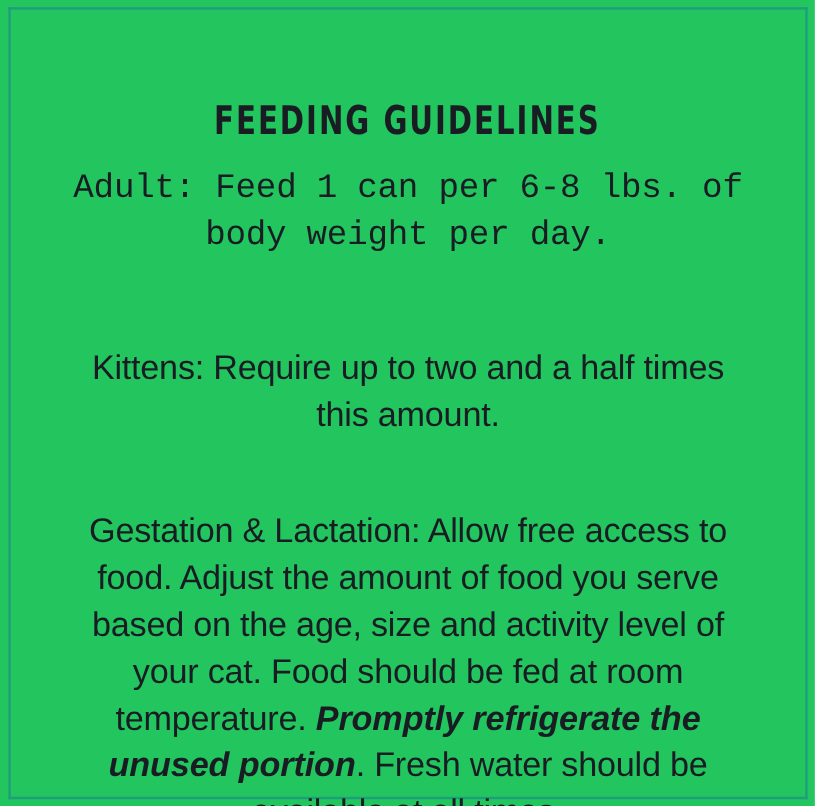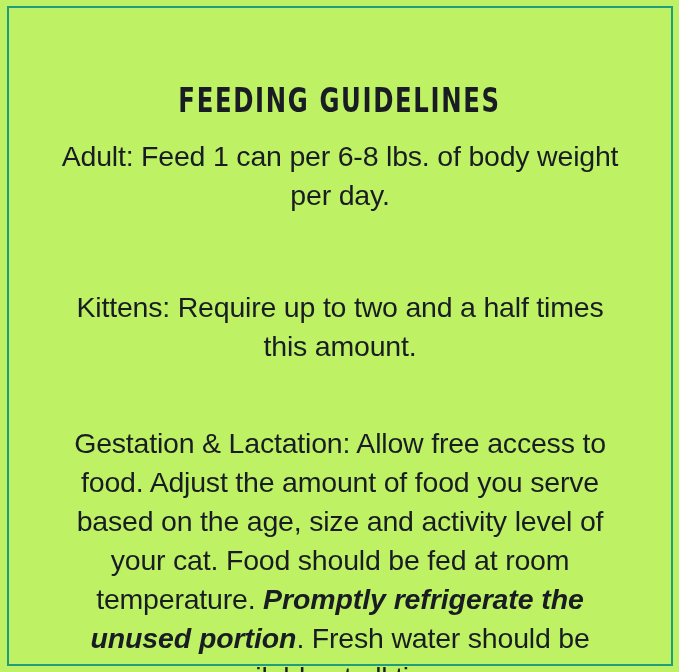--- a/index.html
+++ b/index.html
@@ -13,21 +13,21 @@
     font-family: "Liberation Sans", sans-serif;
     overflow: hidden;
   }
 
   #panel {
     position: absolute;
     left: 0;
     top: 0;
     width: 679px;
     height: 672px;
-    background: #bef264;
+    background: #22c55e;
     box-sizing: border-box;
   }
 
   
   .rule {
     position: absolute;
     background: #1f9e7c;
   }
   .rule-top    { left: 7px;  top: 6px;    width: 666px; height: 2px; }
   .rule-bottom { left: 7px;  top: 664px;  width: 666px; height: 2px; }
@@ -62,21 +62,21 @@
 
   .para {
     text-align: center;
     font-size: 28.5px;
     line-height: 39px;
     font-weight: 400;
     letter-spacing: -0.2px;
     max-width: 560px;
   }
 
-  #para-adult    { margin-top: 20px; }
+  #para-adult    { margin-top: 20px; font-family: Liberation Mono, monospace; }
   #para-kittens  { margin-top: 44px; }
   #para-gest     { margin-top: 30px; max-width: 545px; }
 
   .label { font-weight: 400; }
 
   em.italic-note {
     font-style: italic;
     font-weight: 600;
     letter-spacing: -0.1px;
   }

